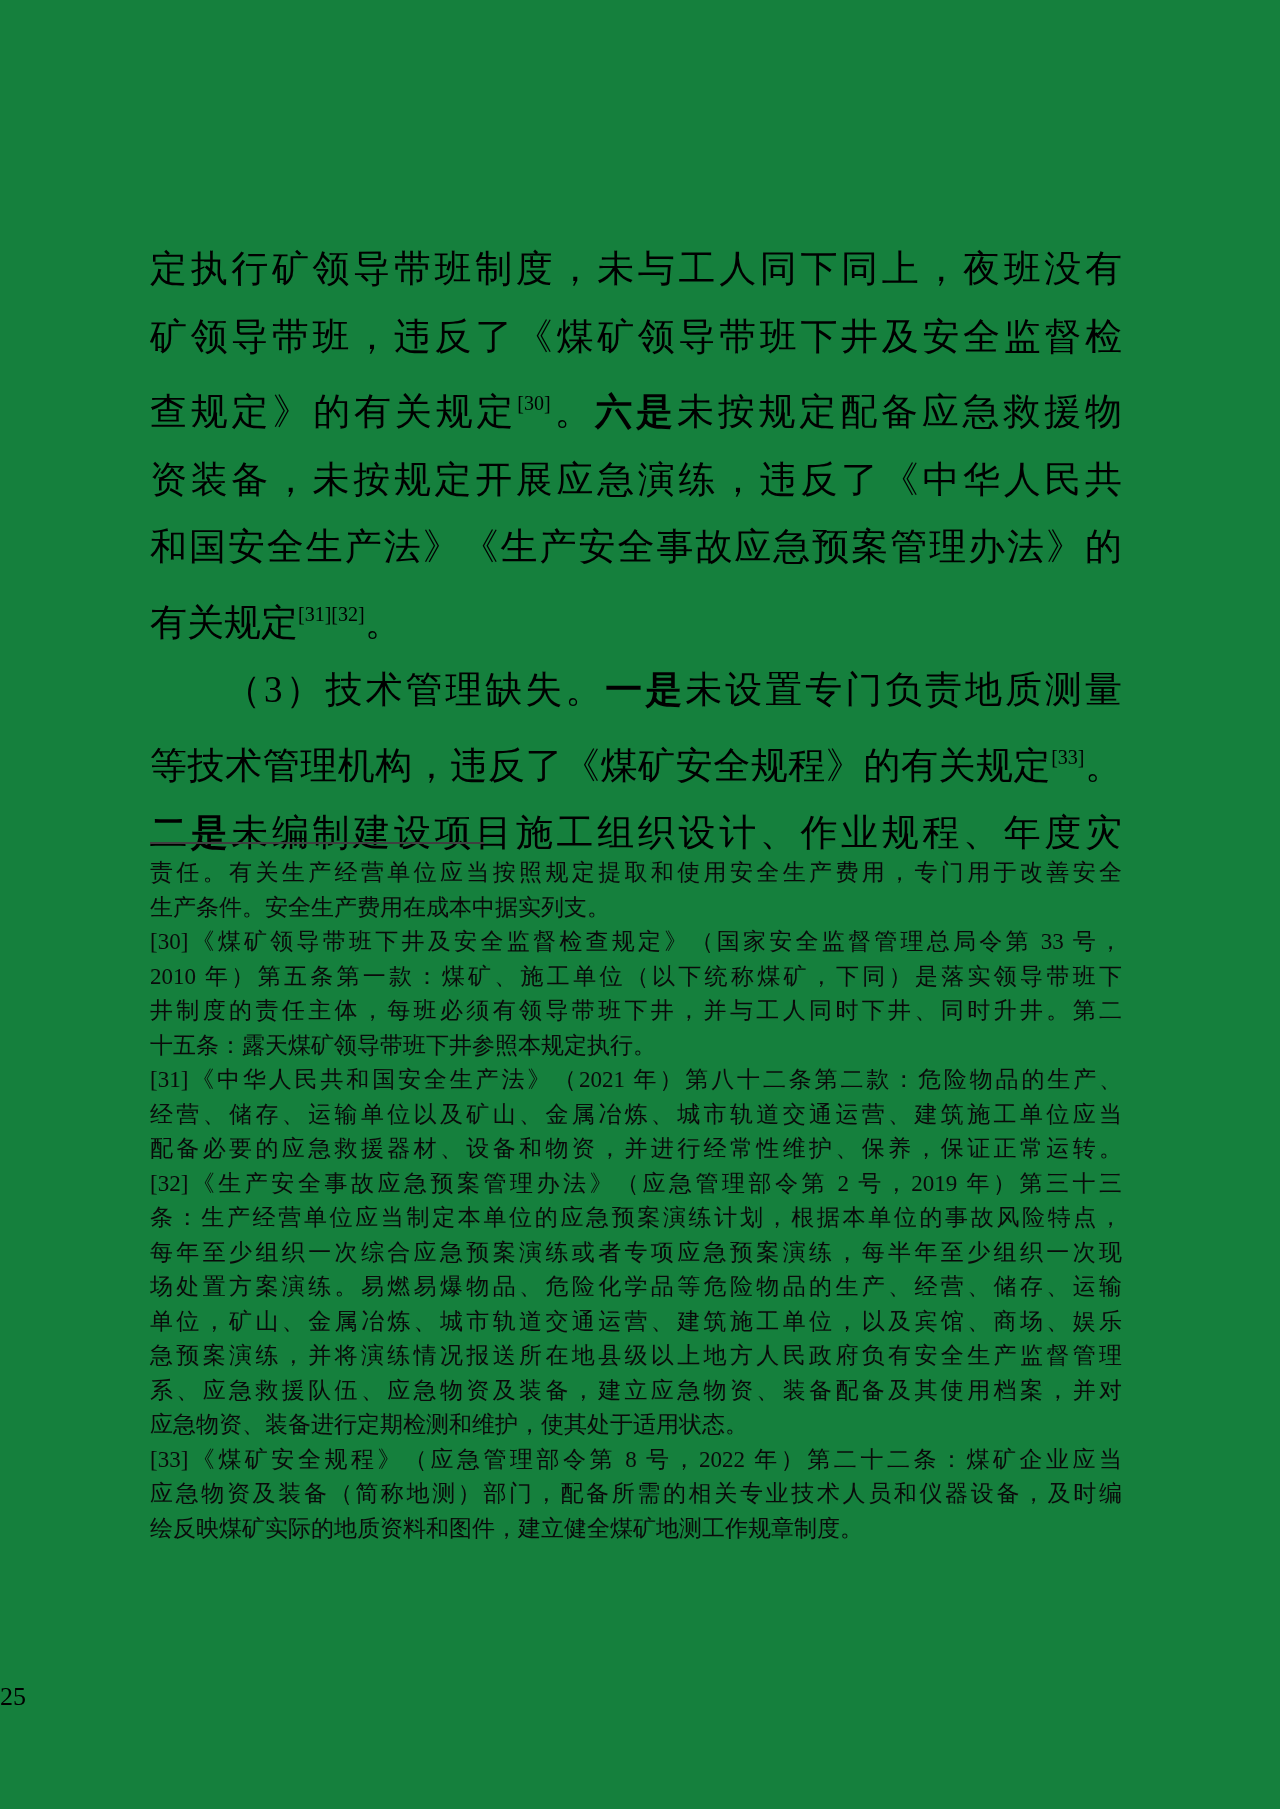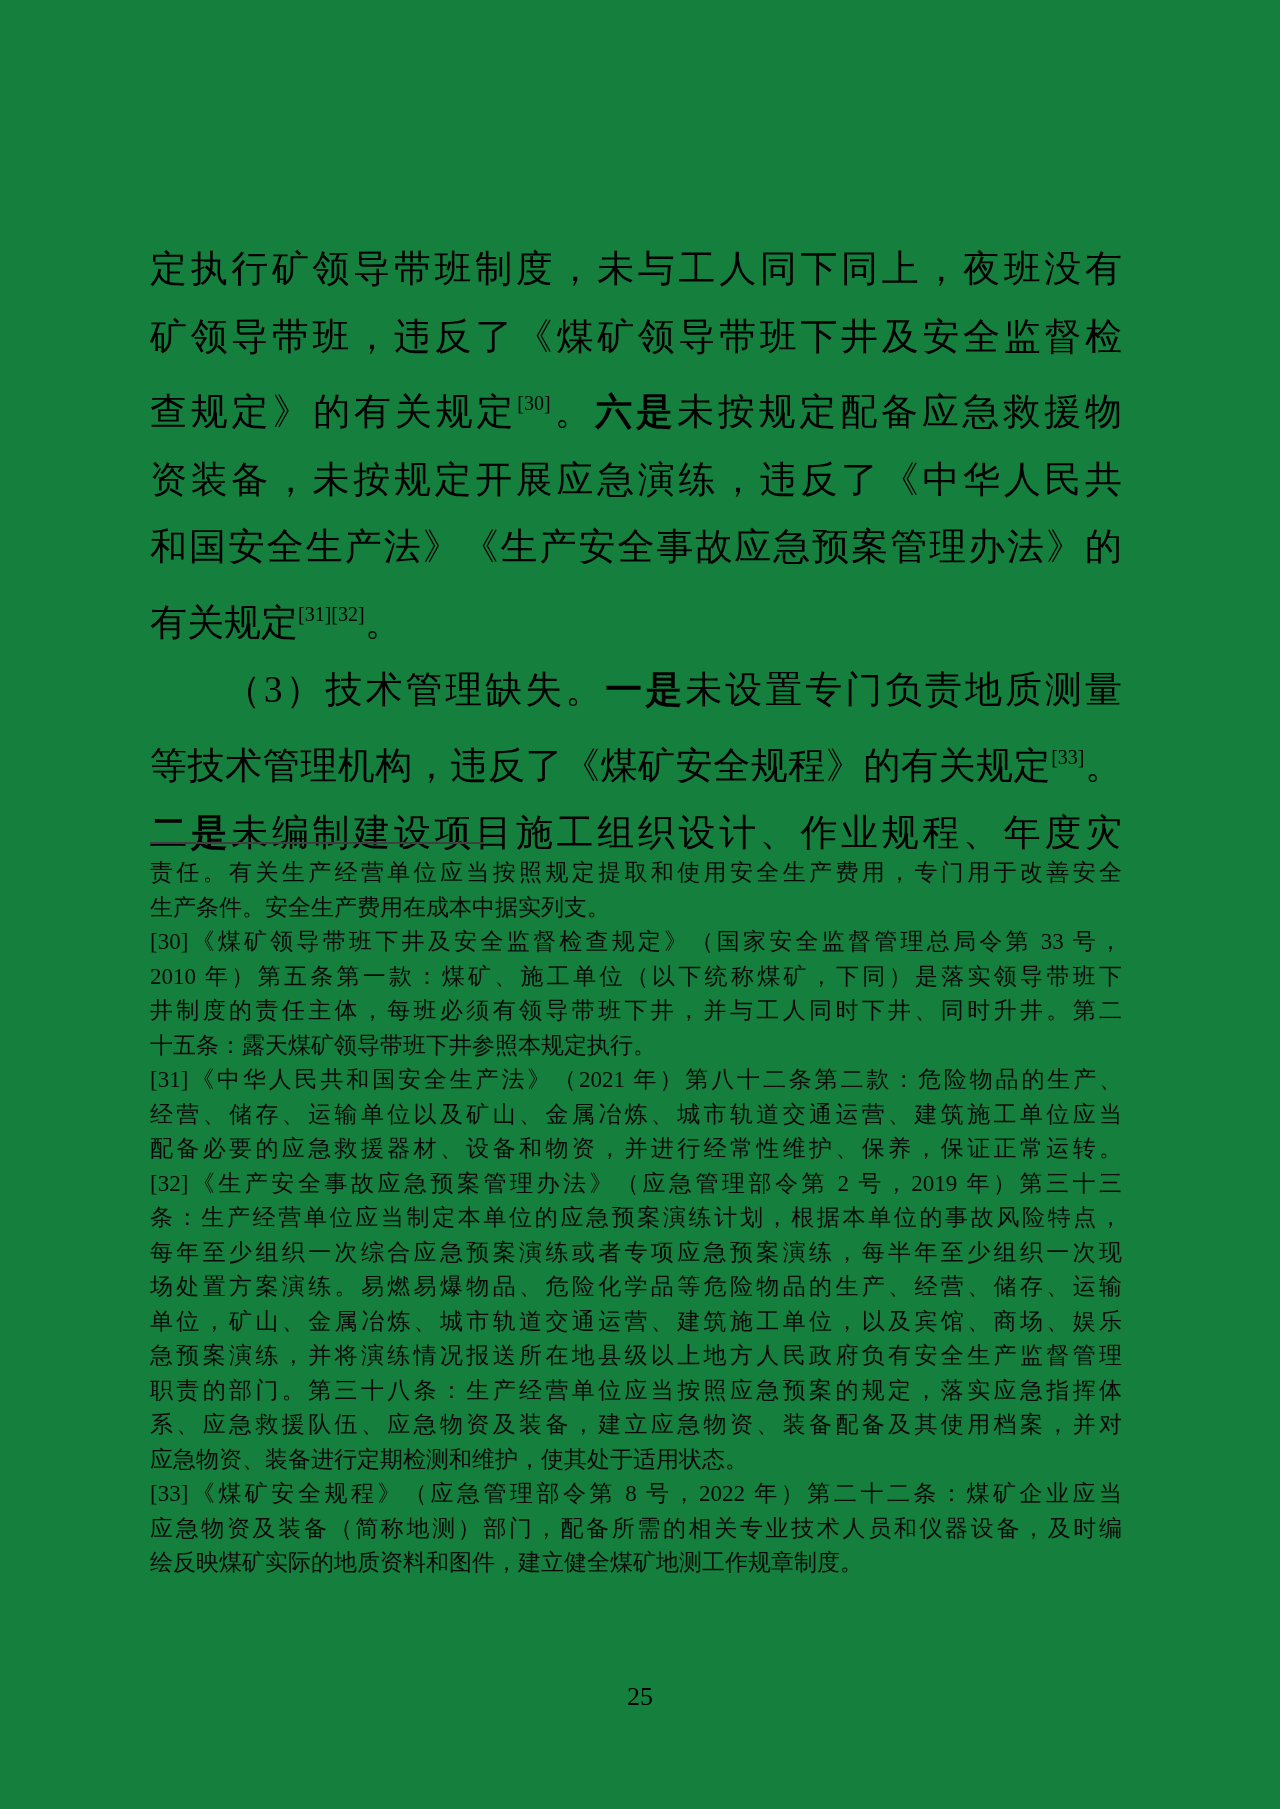--- a/index.html
+++ b/index.html
@@ -54,21 +54,21 @@
     color:#0a0a0a;
   }
   .fn-line{white-space:normal;}
   .fn-line.fill{text-align:justify;text-align-last:justify;}
   
   .page-number{
     position:absolute;
     left:0;
     top:1682px;
     width:100%;
-    text-align:center;
+    text-align:left;
     font-size:26px;
     line-height:30px;
   }
 </style>
 </head>
 <body>
 
 <div class="page">
 
   <div class="body-text">
@@ -94,21 +94,20 @@
       <div class="fn-line">十五条：露天煤矿领导带班下井参照本规定执行。</div>
       <div class="fn-line fill">[31]《中华人民共和国安全生产法》（2021 年）第八十二条第二款：危险物品的生产、</div>
       <div class="fn-line fill">经营、储存、运输单位以及矿山、金属冶炼、城市轨道交通运营、建筑施工单位应当</div>
       <div class="fn-line fill">配备必要的应急救援器材、设备和物资，并进行经常性维护、保养，保证正常运转。</div>
       <div class="fn-line fill">[32]《生产安全事故应急预案管理办法》（应急管理部令第 2 号，2019 年）第三十三</div>
       <div class="fn-line fill">条：生产经营单位应当制定本单位的应急预案演练计划，根据本单位的事故风险特点，</div>
       <div class="fn-line fill">每年至少组织一次综合应急预案演练或者专项应急预案演练，每半年至少组织一次现</div>
       <div class="fn-line fill">场处置方案演练。易燃易爆物品、危险化学品等危险物品的生产、经营、储存、运输</div>
       <div class="fn-line fill">单位，矿山、金属冶炼、城市轨道交通运营、建筑施工单位，以及宾馆、商场、娱乐</div>
       <div class="fn-line fill">急预案演练，并将演练情况报送所在地县级以上地方人民政府负有安全生产监督管理</div>
-      <div class="fn-line fill">职责的部门。第三十八条：生产经营单位应当按照应急预案的规定，落实应急指挥体</div>
       <div class="fn-line fill">系、应急救援队伍、应急物资及装备，建立应急物资、装备配备及其使用档案，并对</div>
       <div class="fn-line">应急物资、装备进行定期检测和维护，使其处于适用状态。</div>
       <div class="fn-line fill">[33]《煤矿安全规程》（应急管理部令第 8 号，2022 年）第二十二条：煤矿企业应当</div>
       <div class="fn-line fill">应急物资及装备（简称地测）部门，配备所需的相关专业技术人员和仪器设备，及时编</div>
       <div class="fn-line">绘反映煤矿实际的地质资料和图件，建立健全煤矿地测工作规章制度。</div>
     </div>
 
   <div class="page-number">25</div>
 
 </div>

